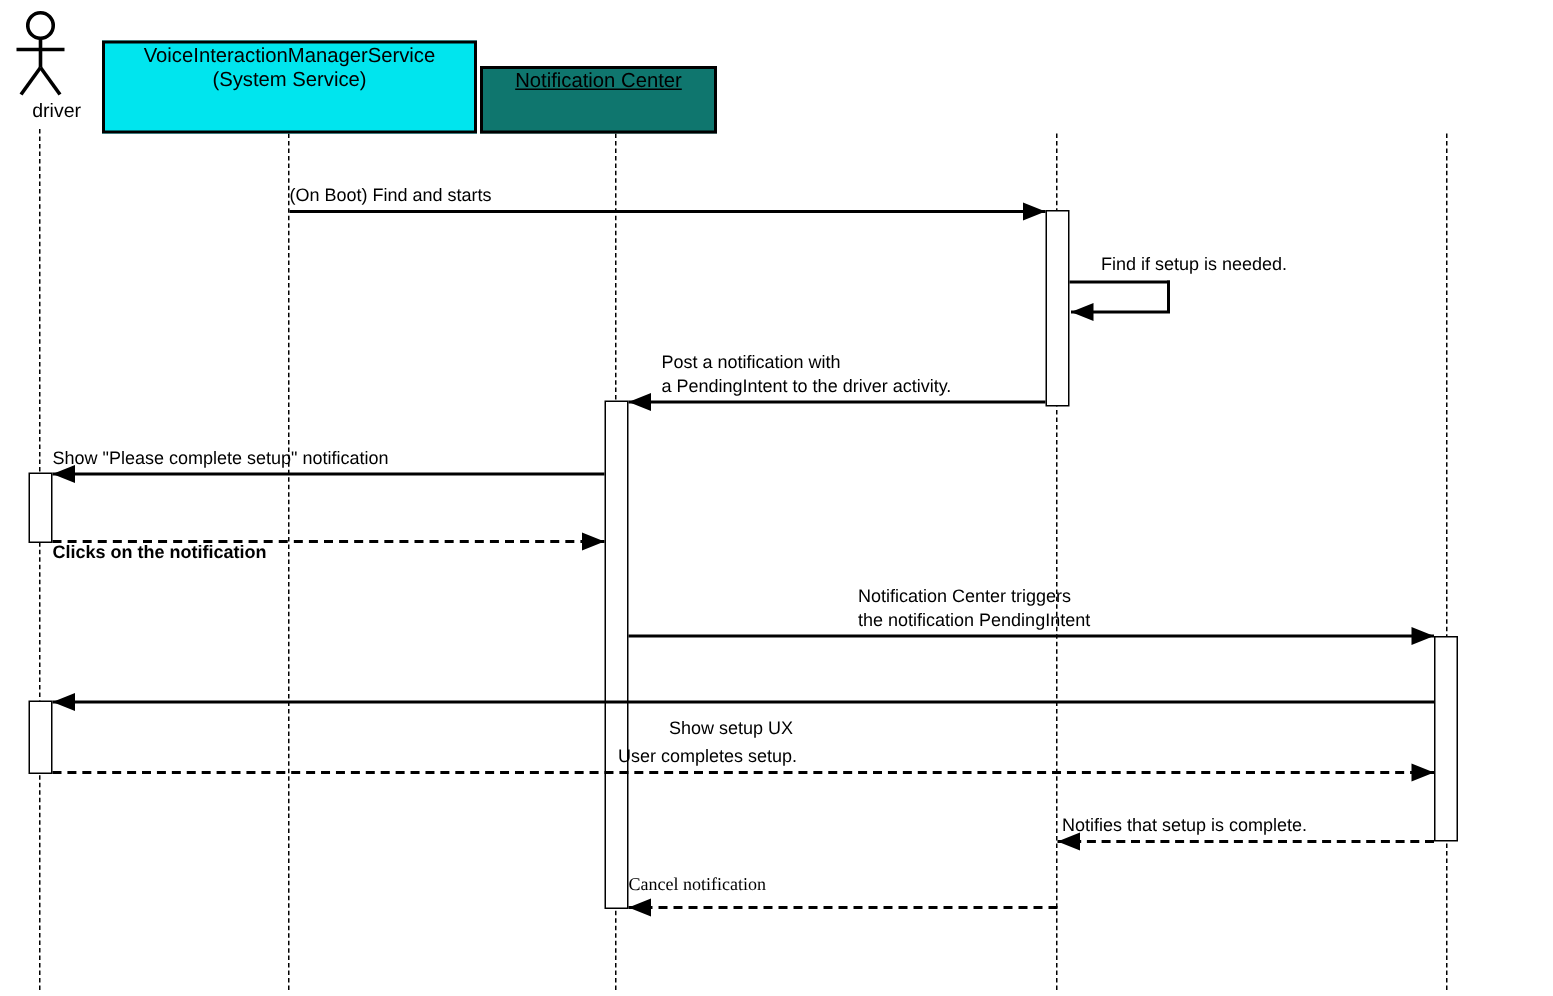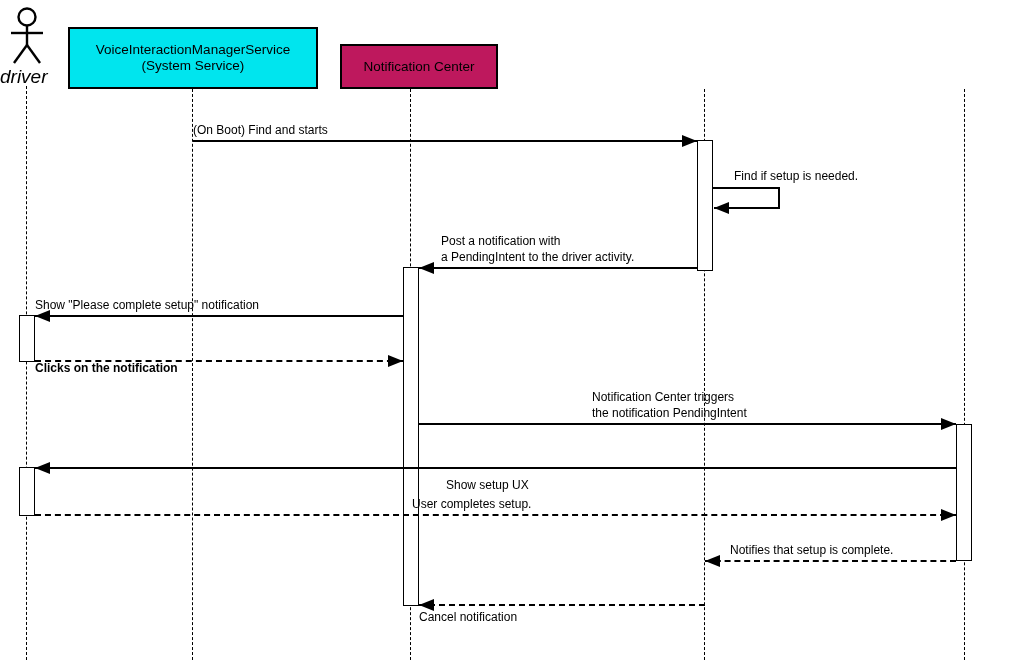--- a/index.html
+++ b/index.html
@@ -3,33 +3,33 @@
 <meta charset="utf-8">
 <style>
   html,body{margin:0;padding:0;background:#fff;}
   #diagram{
     position:relative;width:1035px;height:664px;background:#ffffff;
     font-family:"Liberation Sans",sans-serif;color:#000;overflow:hidden;
   }
   .lifeline{position:absolute;width:0;border-left:1.5px dashed #000;}
   .pbox{
     position:absolute;border:2px solid #000;box-sizing:border-box;
-    display:flex;align-items:center;justify-content:center;text-align:center;
+    display:flex;justify-content:center;text-align:center;
     font-size:13.5px;line-height:16px;white-space:pre-line;
   }
   .activation{position:absolute;background:#fff;border:1.6px solid #000;box-sizing:border-box;width:16px;}
   .mline{position:absolute;height:0;border-top:2px solid #000;}
   .mline.dashed{border-top-style:dashed;}
   .vline{position:absolute;width:0;border-left:2px solid #000;}
   .arrow{position:absolute;width:0;height:0;border-top:6px solid transparent;border-bottom:6px solid transparent;}
   .arrow.right{border-left:15px solid #000;}
   .arrow.left{border-right:15px solid #000;}
   .mlabel{position:absolute;font-size:12px;line-height:16px;white-space:pre-line;}
   .mlabel.centered{text-align:left;}
-  .actor-label{position:absolute;font-size:19px;text-align:left;font-style:italic;}
+  .actor-label{position:absolute;font-size:13px;text-align:right;}
   .person{position:absolute;}
 </style>
 </head>
 <body>
 
 <div id="diagram">
 
   <div class="lifeline" style="left:26px;top:86px;height:574px;"></div>
   <div class="lifeline" style="left:192px;top:89px;height:571px;"></div>
   <div class="lifeline" style="left:410px;top:89px;height:571px;"></div>
@@ -42,21 +42,21 @@
     <line x1="4" y1="27" x2="36" y2="27" stroke="#000" stroke-width="2.4"></line>
     <line x1="20" y1="39" x2="7" y2="57" stroke="#000" stroke-width="2.4"></line>
     <line x1="20" y1="39" x2="33" y2="57" stroke="#000" stroke-width="2.4"></line>
   </svg>
   <div class="actor-label" style="left:0px;top:66px;width:54px;">driver</div>
 
   <div class="pbox" style="left: 68px; top: 27px; width: 250px; height: 62px; background-color: rgb(0, 229, 238);">
     <span>VoiceInteractionManagerService
 (System Service)</span>
   </div>
-  <div class="pbox" style="left: 340px; top: 44px; width: 158px; height: 45px; background-color: #be185d;">
+  <div class="pbox" style="left: 320px; top: 44px; width: 158px; height: 45px; background-color: #0f766e; text-decoration: underline;">
     <span>Notification Center</span>
   </div>
 
   <div class="activation" style="left:697px;top:140px;height:131px;"></div>
   <div class="activation" style="left:403px;top:267px;height:339px;"></div>
   <div class="activation" style="left:19px;top:315px;height:47px;"></div>
   <div class="activation" style="left:956px;top:424px;height:137px;"></div>
   <div class="activation" style="left:19px;top:467px;height:49px;"></div>
 
   <div>
@@ -88,41 +88,41 @@
 
   <div>
     <div class="mline dashed" style="left:35px;top:360px;width:368px;"></div>
     <div class="arrow right" style="left:388px;top:355px;"></div>
     <div class="mlabel centered" style="left:35px;top:360px;width:368px;font-weight:bold;">Clicks on the notification</div>
   </div>
 
   <div>
     <div class="mline" style="left:419px;top:423px;width:537px;"></div>
     <div class="arrow right" style="left:941px;top:418px;"></div>
-    <div class="mlabel" style="left:592px;top:389px;">Notification Center triggers
+    <div class="mlabel" style="left:572px;top:389px;">Notification Center triggers
 the notification PendingIntent</div>
   </div>
 
   <div>
     <div class="mline" style="left:35px;top:467px;width:921px;"></div>
     <div class="arrow left" style="left:35px;top:462px;"></div>
     <div class="mlabel" style="left:446px;top:450px;margin-top:27px;">Show setup UX</div>
   </div>
 
   <div>
     <div class="mline dashed" style="left:35px;top:514px;width:921px;"></div>
     <div class="arrow right" style="left:941px;top:509px;"></div>
     <div class="mlabel" style="left:412px;top:496px;">User completes setup.</div>
   </div>
 
   <div>
     <div class="mline dashed" style="left:705px;top:560px;width:251px;"></div>
     <div class="arrow left" style="left:705px;top:555px;"></div>
-    <div class="mlabel" style="left:730px;top:542px;">Notifies that setup is complete.</div>
+    <div class="mlabel" style="left:708px;top:542px;">Notifies that setup is complete.</div>
   </div>
 
   <div>
     <div class="mline dashed" style="left:419px;top:604px;width:286px;"></div>
     <div class="arrow left" style="left:419px;top:599px;"></div>
-    <div class="mlabel centered" style="left:419px;top:609px;width:286px;">Cancel notification</div>
+    <div class="mlabel centered" style="left:419px;top:581px;width:286px;font-family:Liberation Serif, serif;">Cancel notification</div>
   </div>
 
 </div>
 
 </body></html>

